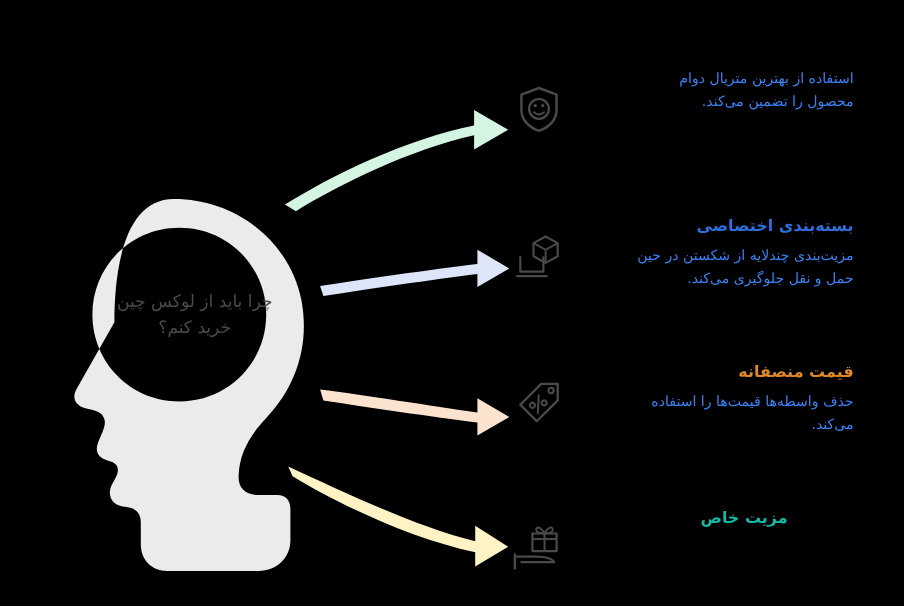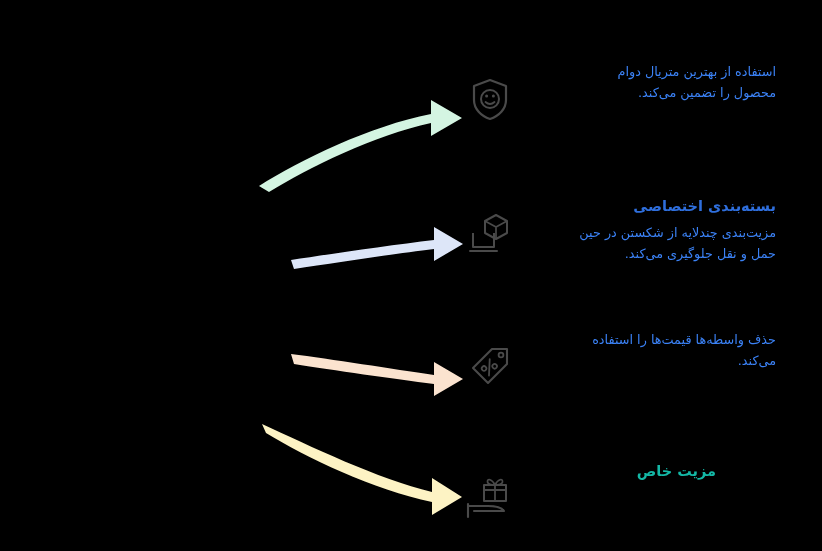--- a/index.html
+++ b/index.html
@@ -130,20 +130,53 @@
       <path d="M291,354 C331,359 393,369 434,375 L434,362 L463,379 L434,396 L434,384
                C394,379 333,370 294,364 Z" fill="#fbe3cf"></path>
     </g>
 
     <g>
       <path d="M262,424 C310,446 378,479 432,492 L432,478 L462,497 L432,515 L432,502
                C374,490 305,457 266,433 Z" fill="#fdf3c4"></path>
     </g>
   </svg>
 
+  <div id="head-group">
+    <svg id="head-svg" width="280" height="360" viewBox="0 0 280 360">
+      <path fill="#e9ebec" fill-rule="evenodd" d="M138,6
+               C196,6 244,46 254,98
+               C262,140 248,178 222,205
+               C206,222 198,238 197,256
+               C196,268 202,274 213,275
+               L232,275
+               C240,275 244,280 244,288
+               L244,316
+               C244,332 232,344 215,344
+               L132,344
+               C118,344 108,334 108,320
+               L108,300
+               C108,291 103,287 95,286
+               C84,285 79,279 80,271
+               C81,264 86,260 87,254
+               C88,248 84,245 79,244
+               C70,242 66,236 69,228
+               C72,219 78,211 74,204
+               C71,198 63,198 57,196
+               C48,193 45,186 50,178
+               L84,118
+               C84,62 96,6 138,6 Z
+               M143,32
+               C99,32 64,67 64,111
+               C64,155 99,190 143,190
+               C187,190 222,155 222,111
+               C222,67 187,32 143,32 Z"></path>
+    </svg>
+    <div id="head-question" style="color: rgb(74, 74, 74);">چرا باید از لوکس چین
+خرید کنم؟</div>
+  </div>
 
   <div class="benefit" id="benefit-0">
     <div class="benefit-text">
       <div class="benefit-desc">استفاده از بهترین متریال دوام
 محصول را تضمین می‌کند.</div>
     </div>
     <div class="benefit-icon">
       <svg width="44" height="46" viewBox="0 0 44 46">
         <path d="M22,4 L38,10 L38,24 C38,33 31,40 22,43 C13,40 6,33 6,24 L6,10 Z" fill="none" stroke="#4a4a4a" stroke-width="2.2" stroke-linejoin="round"></path>
         <circle cx="22" cy="23" r="9" fill="none" stroke="#4a4a4a" stroke-width="2"></circle>
@@ -167,20 +200,21 @@
         <path d="M17,10 L28,16 L39,10 M28,16 L28,28" fill="none" stroke="#4a4a4a" stroke-width="1.7" stroke-linejoin="round"></path>
 
         <path d="M5,22 L5,36 L26,36 L26,22" fill="none" stroke="#4a4a4a" stroke-width="2" stroke-linejoin="round"></path>
         <path d="M2,40 L29,40" fill="none" stroke="#4a4a4a" stroke-width="2" stroke-linecap="round"></path>
       </svg>
     </div>
   </div>
 
   <div class="benefit" id="benefit-2">
     <div class="benefit-text">
+      <div class="benefit-title" style="color:#e08826">قیمت منصفانه</div>
       <div class="benefit-desc">حذف واسطه‌ها قیمت‌ها را استفاده
 می‌کند.</div>
     </div>
     <div class="benefit-icon">
       <svg width="44" height="46" viewBox="0 0 44 46">
         <path d="M24,5 L39,5 L39,20 L20,39 L5,24 Z" fill="none" stroke="#4a4a4a" stroke-width="2.1" stroke-linejoin="round"></path>
         <circle cx="33" cy="11" r="2.4" fill="none" stroke="#4a4a4a" stroke-width="1.8"></circle>
         <g transform="rotate(-45 21 23)">
           <circle cx="16.5" cy="20.5" r="2.3" fill="none" stroke="#4a4a4a" stroke-width="1.7"></circle>
           <circle cx="25.5" cy="26.5" r="2.3" fill="none" stroke="#4a4a4a" stroke-width="1.7"></circle>

